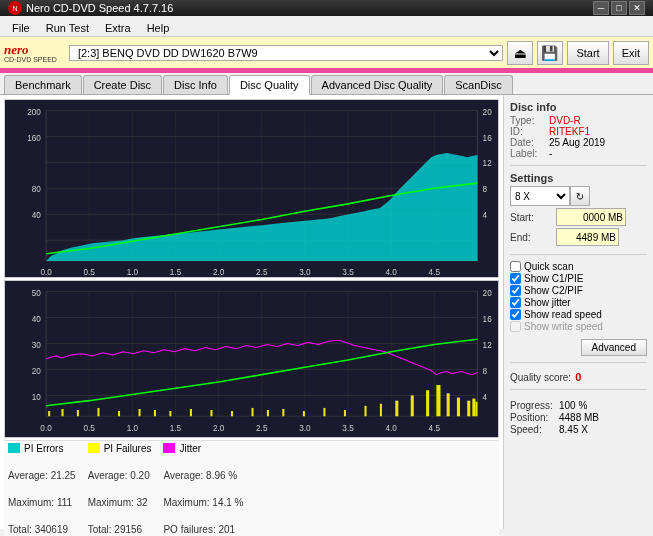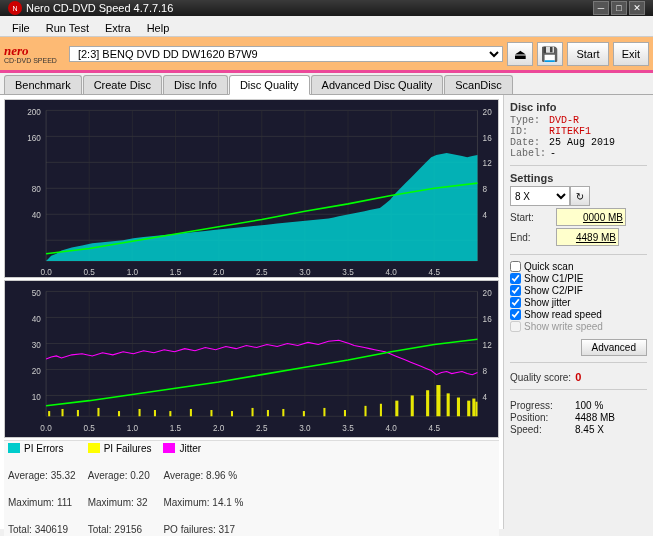--- a/index.html
+++ b/index.html
@@ -31,26 +31,26 @@
       background: #f0f0f0;
       height: 21px;
       display: flex;
       align-items: flex-end;
       padding: 0 4px;
       border-bottom: 1px solid #ccc;
       font-size: 11px;
     }
     .menu-item { padding: 2px 8px; cursor: pointer; }
     .toolbar {
-      background: #fdba74;
+      background: #fef9c3;
       height: 36px;
       display: flex;
       align-items: center;
       padding: 0 4px;
-      border-bottom: 3px solid #ec4899;
+      border-bottom: 5px solid #ec4899;
       gap: 4px;
     }
     .logo-area {
       display: flex; align-items: center; margin-right: 8px;
     }
     .logo-text { font-size: 13px; font-weight: bold; color: #cc0000; }
     .logo-sub { font-size: 7px; color: #333; }
     .drive-select {
       flex: 1;
       height: 16px;
@@ -129,21 +129,20 @@
     .panel-section-title {
       font-weight: bold;
       font-size: 11px;
       color: #333;
       margin-bottom: 2px;
     }
     .disc-info-row {
       display: flex;
       gap: 4px;
       font-size: 10px;
-      font-family: Liberation Mono, monospace;
     }
     .disc-info-label { color: #666; min-width: 35px; }
     .disc-info-value { color: #000; font-weight: 500; }
     .disc-info-value.red { color: #cc0000; }
     .settings-row {
       display: flex;
       align-items: center;
       margin-bottom: 2px;
     }
     .speed-select {
@@ -152,21 +151,20 @@
       background: white;
       font-size: 10px;
     }
     .input-field {
       width: 65px; height: 18px;
       border: 1px solid #aaa;
       background: #ffffcc;
       font-size: 10px;
       padding: 0 2px;
       text-align: right;
-      text-decoration: underline;
     }
     .field-row {
       display: flex; align-items: center; gap: 16px;
       margin-bottom: 2px; font-size: 10px;
     }
     .field-label { min-width: 30px; color: #333; }
     .checkbox-row {
       display: flex; align-items: center; gap: 3px;
       font-size: 10px; margin-bottom: 1px;
     }
@@ -181,21 +179,21 @@
       margin-top: 2px;
     }
     .quality-score-row {
       display: flex; align-items: center; gap: 4px;
       font-size: 10px; margin-top: 2px;
     }
     .quality-score-label { color: #333; }
     .quality-score-value { color: #cc0000; font-weight: bold; font-size: 11px; }
     .progress-section { margin-top: 4px; }
     .progress-row {
-      display: flex; align-items: center; gap: 20px;
+      display: flex; align-items: center; gap: 4px;
       font-size: 10px; margin-bottom: 1px;
     }
     .progress-label { min-width: 45px; color: #333; }
     .progress-value { color: #000; }
     .legend-area {
       display: flex;
       gap: 12px;
       padding: 2px 4px;
       background: #f8f8f8;
       border-top: 1px solid #ddd;
@@ -407,21 +405,21 @@
     </div>
 
     <div class="legend-area">
       <div class="legend-group">
         <div class="legend-title-row">
           <div class="legend-color-box" style="background:#00cccc;"></div>
           <span>PI Errors</span>
         </div>
         <div class="legend-data-row">
           <span>Average:</span>
-          <span>35.32</span>
+          <span>21.25</span>
         </div>
         <div class="legend-data-row">
           <span>Maximum:</span>
           <span>111</span>
         </div>
         <div class="legend-data-row">
           <span>Total:</span>
           <span>340619</span>
         </div>
       </div>
@@ -451,21 +449,21 @@
         <div class="legend-data-row">
           <span>Average:</span>
           <span>8.96 %</span>
         </div>
         <div class="legend-data-row">
           <span>Maximum:</span>
           <span>14.1 %</span>
         </div>
         <div class="legend-data-row">
           <span>PO failures:</span>
-          <span>317</span>
+          <span>201</span>
         </div>
       </div>
     </div>
   </div>
 
   <div class="side-panel">
 
     <div>
       <div class="panel-section-title">Disc info</div>
       <div class="disc-info-row">

